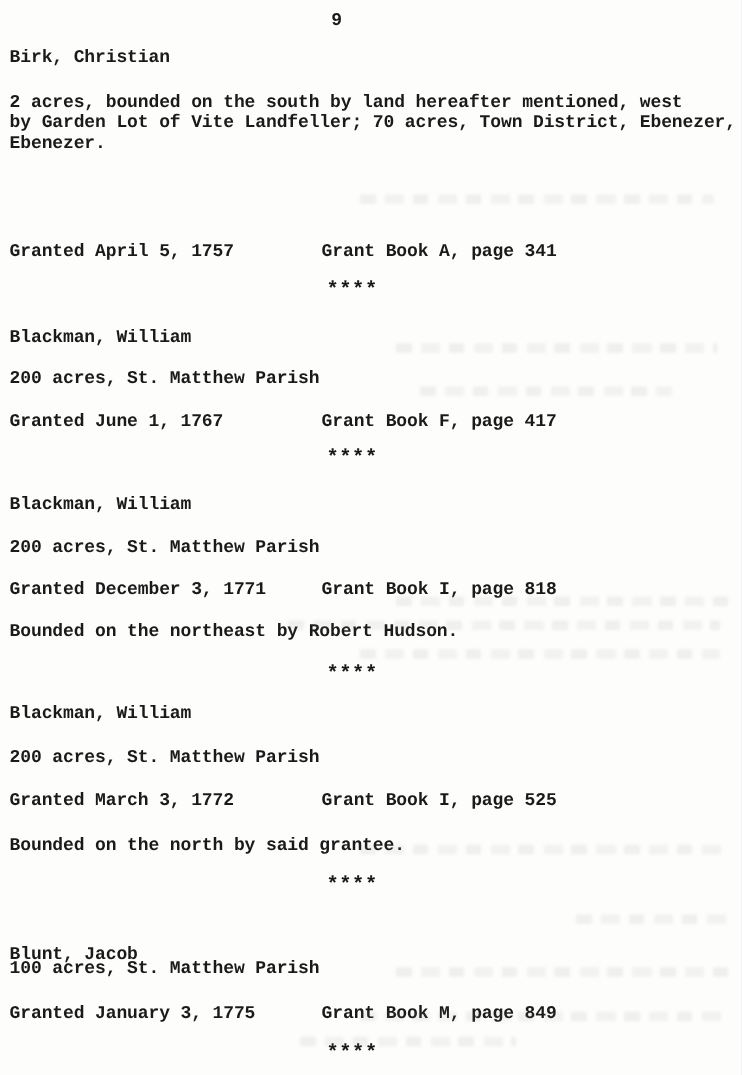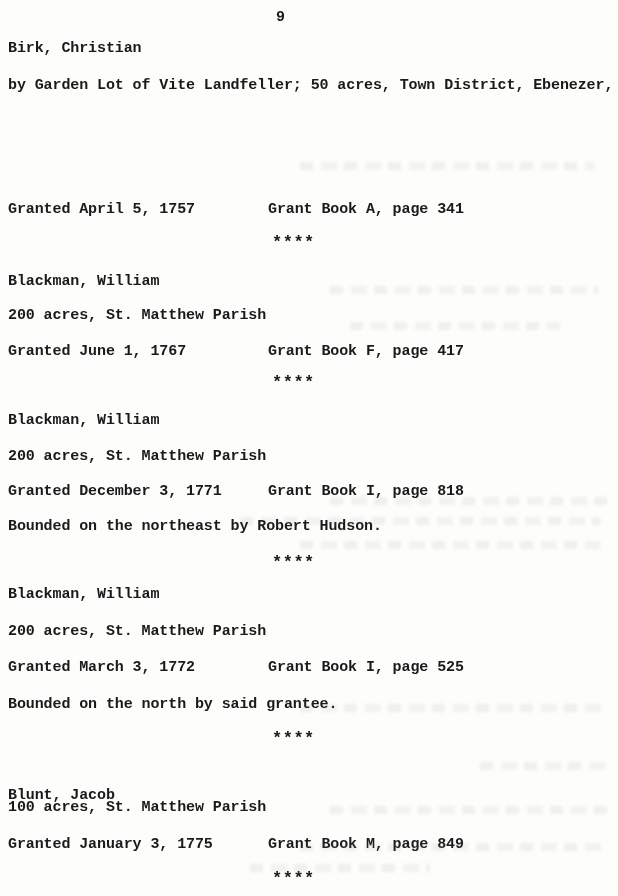--- a/index.html
+++ b/index.html
@@ -64,21 +64,23 @@
 </head>
 <body>
 
 <div class="page">
 
   <div class="line page-num" style="top:10px">9</div>
 
   <section>
     <div class="line" style="top:41px">Birk, Christian</div>
     <div class="para" style="top:78px">
-      <div class="pline">by Garden Lot of Vite Landfeller; 50 acres, Town District, Ebenezer,</div>
+      <div class="pline">2 acres, bounded on the south by land hereafter mentioned, west</div>
+      <div class="pline">by Garden Lot of Vite Landfeller; 70 acres, Town District, Ebenezer,</div>
+      <div class="pline">Ebenezer.</div>
     </div>
     <div class="line" style="top:202px">Granted April 5, 1757</div>
     <div class="line col2" style="top:202px">Grant Book A, page 341</div>
     <div class="sep" style="top:234px">****</div>
   </section>
 
   <section>
     <div class="line" style="top:274px">Blackman, William</div>
     <div class="line" style="top:308px">200 acres, St. Matthew Parish</div>
     <div class="line" style="top:344px">Granted June 1, 1767</div>

